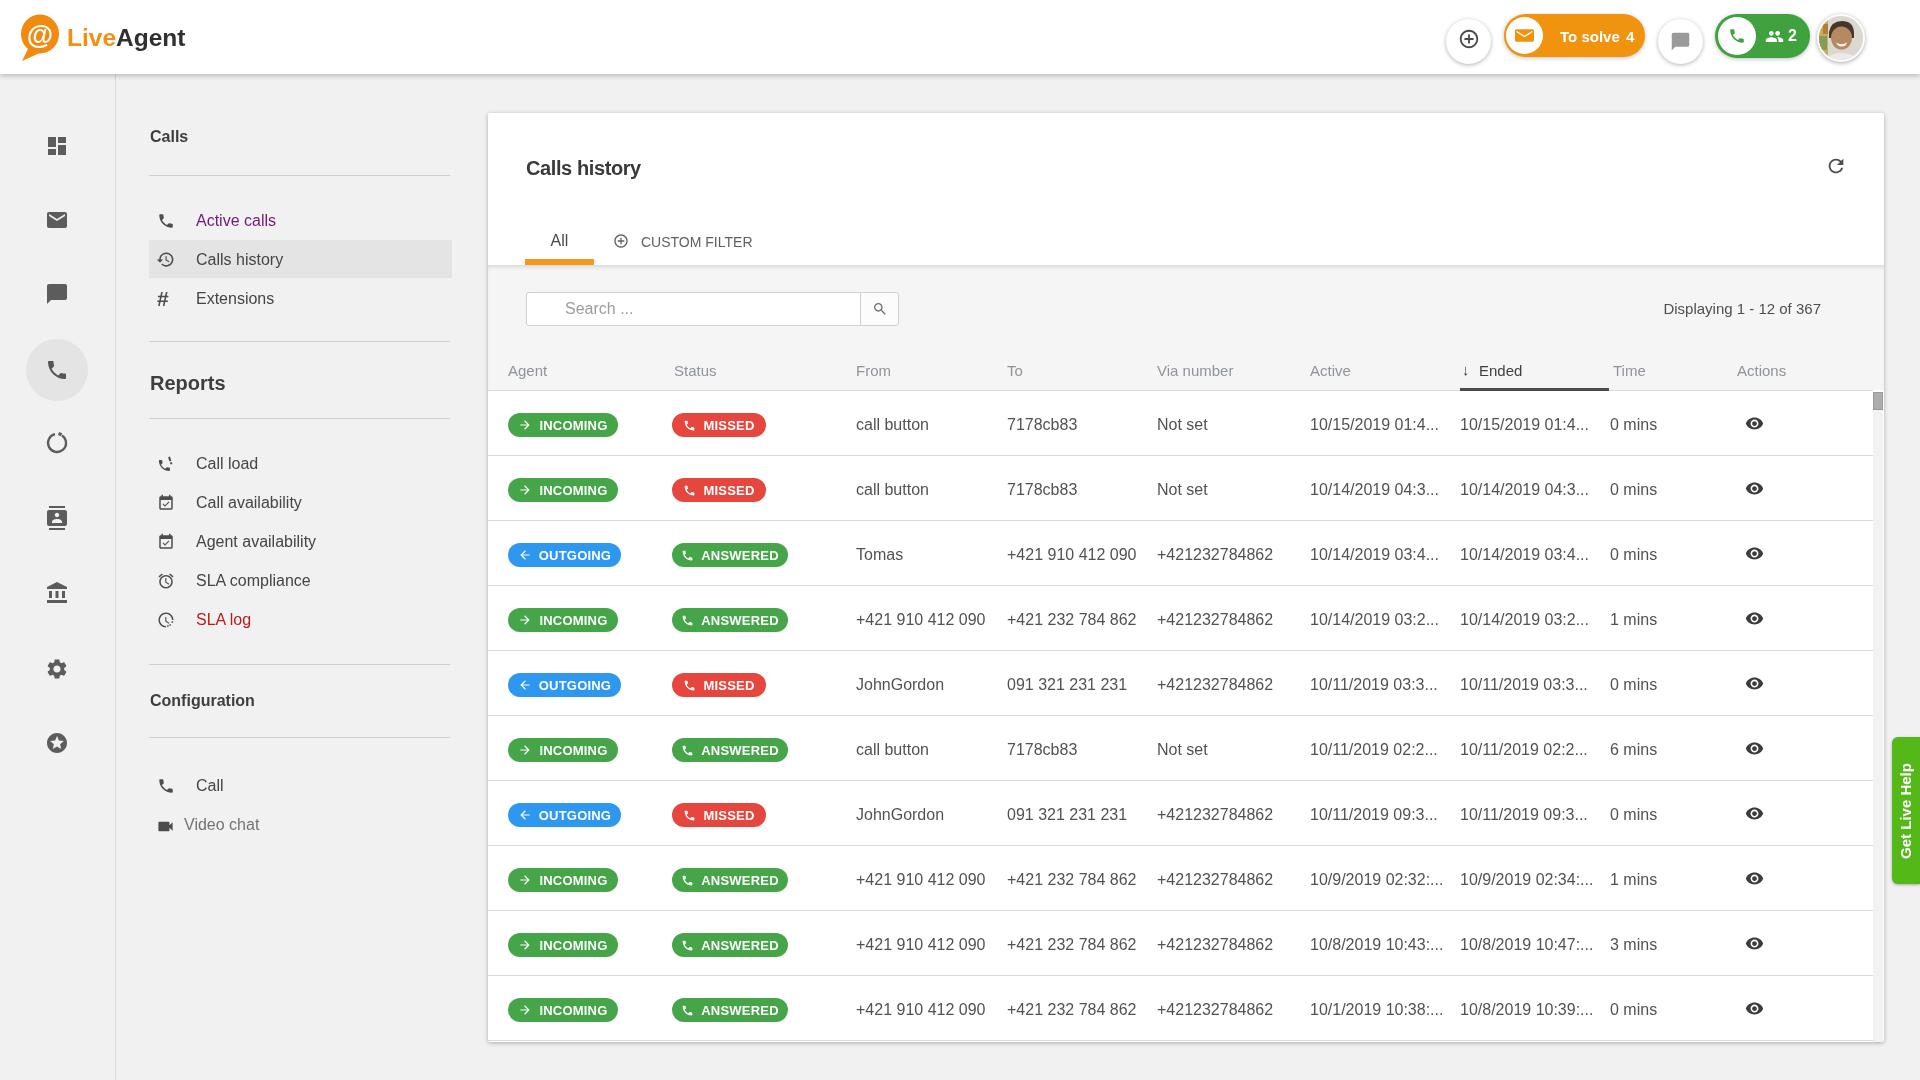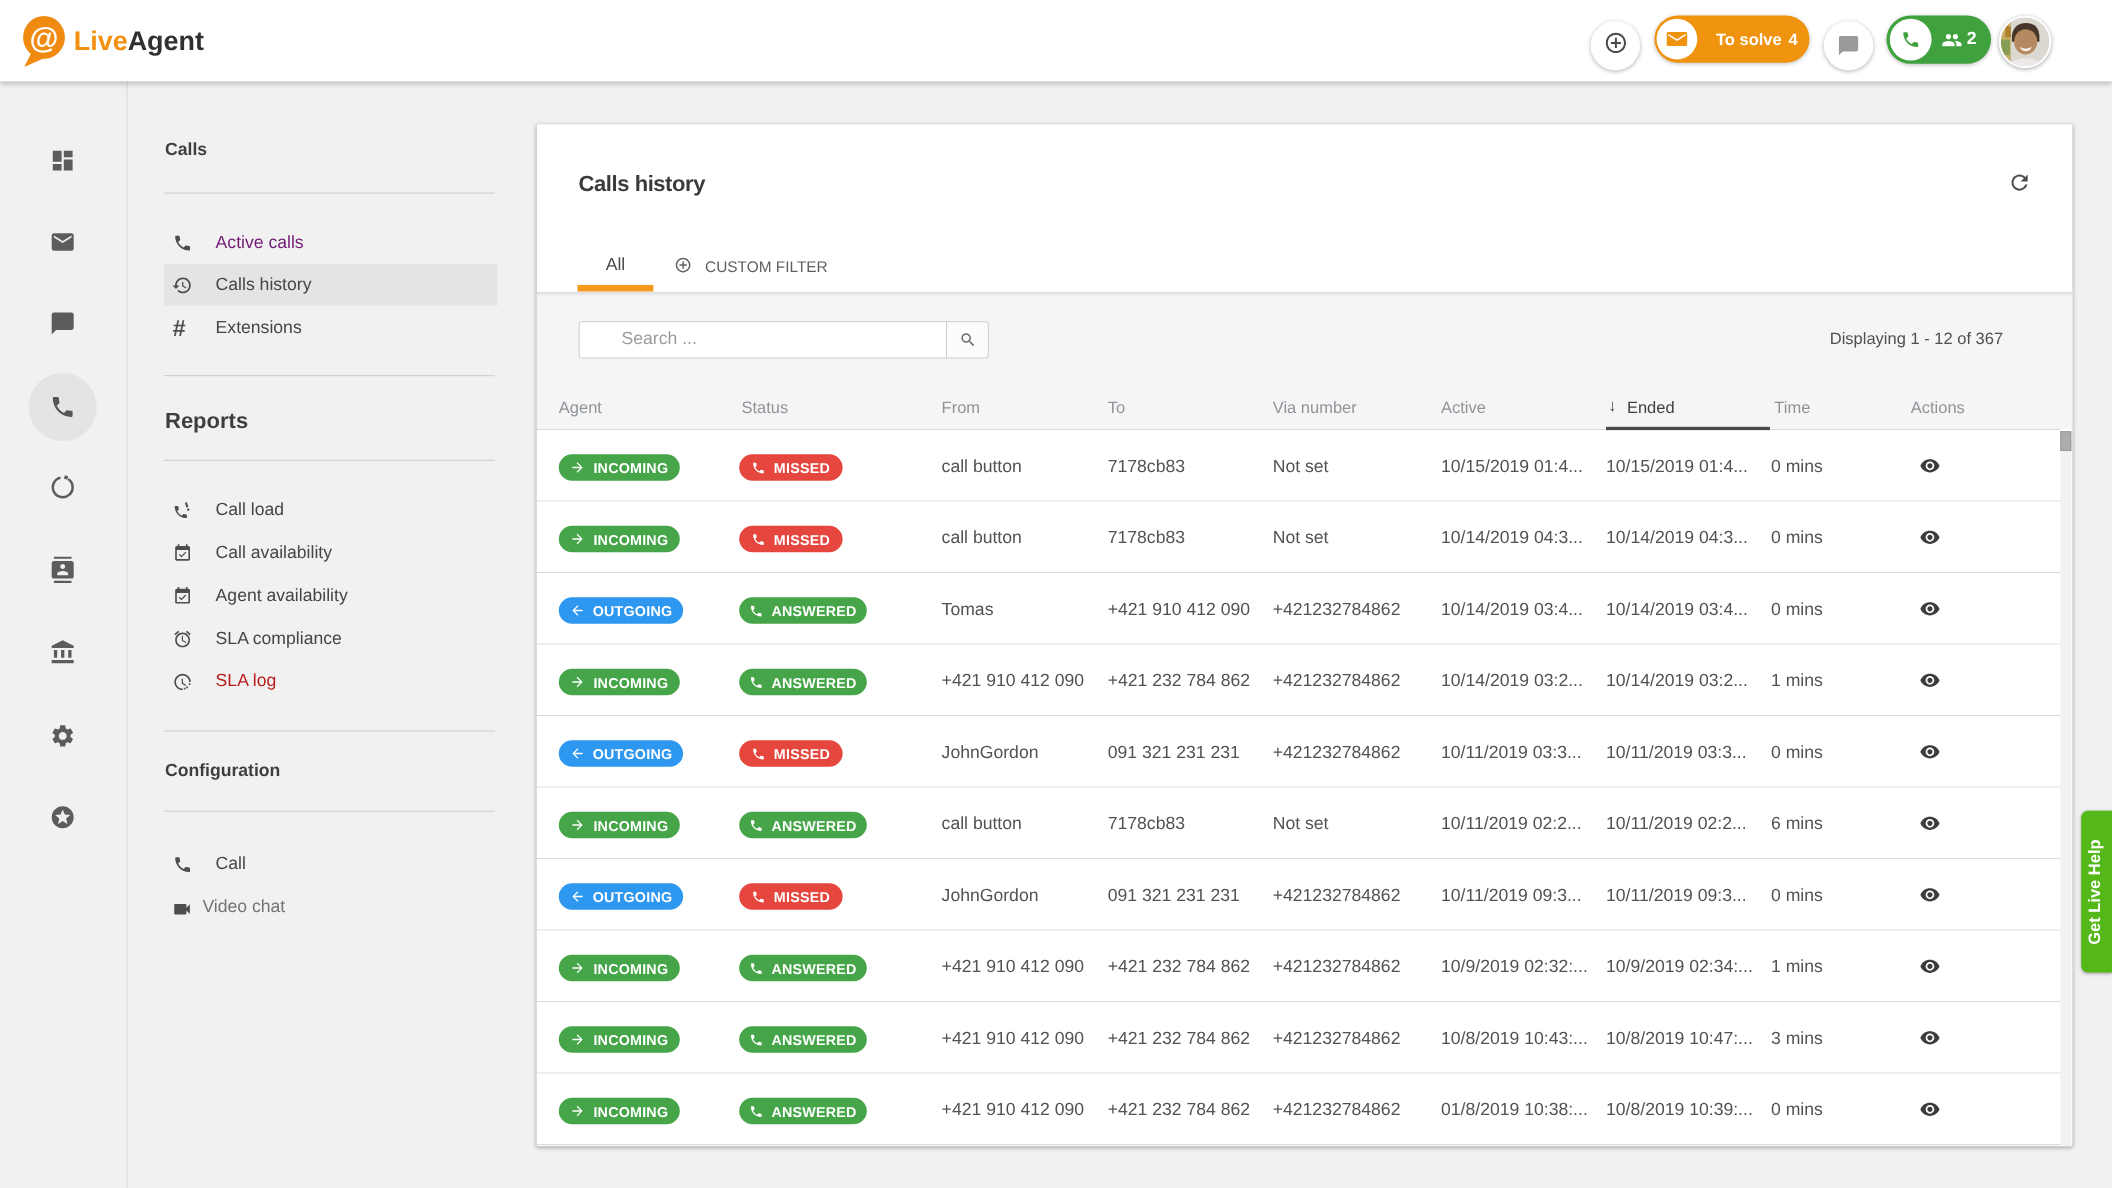--- a/index.html
+++ b/index.html
@@ -348,21 +348,21 @@
     <div class="abs" style="left:488px;top:976px;width:1385px;height:65px;background:#fff;z-index:1;border-bottom:1px solid #dadada;"></div>
     <div class="badge" style="left:508px;top:998px;width:110px;background:#45a548;"><svg width="14" height="14" viewBox="0 0 24 24">
         <path fill="#fff" d="M4 11h12.17l-5.59-5.59L12 4l8 8-8 8-1.41-1.41L16.17 13H4v-2z"></path>
       </svg>INCOMING</div>
     <div class="badge" style="left:672px;top:998px;width:116px;background:#45a548;"><svg width="13" height="13" viewBox="0 0 24 24">
         <path fill="#fff" d="M6.62 10.79c1.44 2.83 3.76 5.14 6.59 6.59l2.2-2.2c.27-.27.67-.36 1.02-.24 1.12.37 2.33.57 3.57.57.55 0 1 .45 1 1V20c0 .55-.45 1-1 1-9.39 0-17-7.61-17-17 0-.55.45-1 1-1h3.5c.55 0 1 .45 1 1 0 1.25.2 2.45.57 3.57.11.35.03.74-.25 1.02l-2.2 2.2z"></path>
       </svg>ANSWERED</div>
     <div class="abs" style="left:856px;top:1001px;font-size:16px;color:#525252;z-index:2;">+421 910 412 090</div>
     <div class="abs" style="left:1007px;top:1001px;font-size:16px;color:#525252;z-index:2;">+421 232 784 862</div>
     <div class="abs" style="left:1157px;top:1001px;font-size:16px;color:#525252;z-index:2;">+421232784862</div>
-    <div class="abs" style="left:1310px;top:1001px;font-size:16px;color:#525252;z-index:2;">01/8/2019 10:38:...</div>
+    <div class="abs" style="left:1310px;top:1001px;font-size:16px;color:#525252;z-index:2;">10/1/2019 10:38:...</div>
     <div class="abs" style="left:1460px;top:1001px;font-size:16px;color:#525252;z-index:2;">10/8/2019 10:39:...</div>
     <div class="abs" style="left:1610px;top:1001px;font-size:16px;color:#525252;z-index:2;">0 mins</div>
     <div class="abs" style="left:1745px;top:999px;z-index:2;"><svg width="19" height="19" viewBox="0 0 24 24">
         <path fill="#3c3c3c" d="M12 4.5C7 4.5 2.73 7.61 1 12c1.73 4.39 6 7.5 11 7.5s9.27-3.11 11-7.5c-1.73-4.39-6-7.5-11-7.5zM12 17c-2.76 0-5-2.24-5-5s2.24-5 5-5 5 2.24 5 5-2.24 5-5 5zm0-8c-1.66 0-3 1.34-3 3s1.34 3 3 3 3-1.34 3-3-1.34-3-3-3z"></path>
       </svg></div>
   </div>
 
 <div class="abs" style="left:1873px;top:392px;width:10px;height:650px;background:#f2f2f2;z-index:2;"></div>
 <div class="abs" style="left:1873px;top:392px;width:10px;height:18px;background:#adadad;border:1px solid #9a9a9a;z-index:3;"></div>
 

